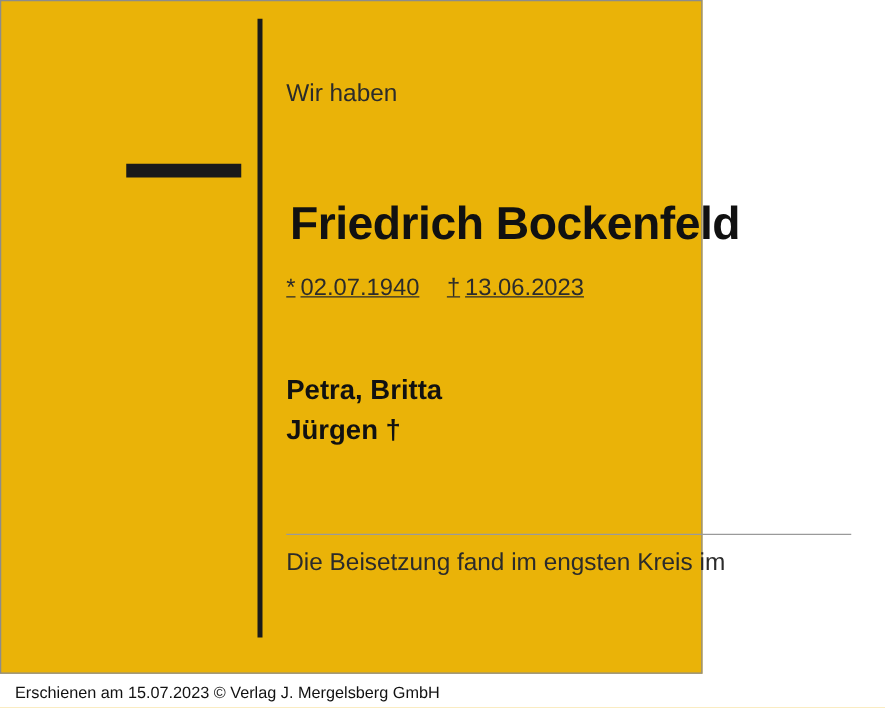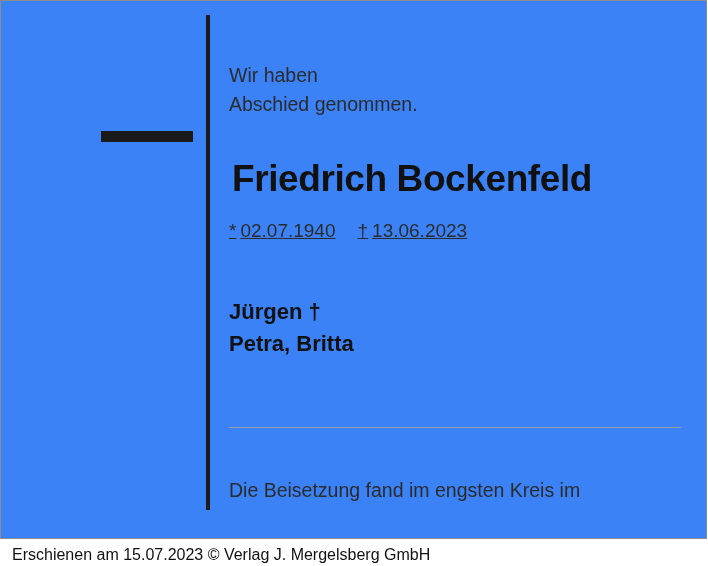--- a/index.html
+++ b/index.html
@@ -13,23 +13,23 @@
     font-family: "Liberation Sans", sans-serif;
     color: #1a1a1a;
     position: relative;
     overflow: hidden;
   }
 
   .notice {
     position: absolute;
     left: 0;
     top: 0;
-    width: 707px;
+    width: 562px;
     height: 539px;
-    background: #3b82f6;
+    background: #eab308;
     border: 1px solid #8c8c8c;
     box-sizing: border-box;
   }
 
   
   .v-rule {
     position: absolute;
     left: 205px;
     top: 14px;
     width: 4px;
@@ -109,56 +109,55 @@
   }
 
   .closing {
     position: absolute;
     top: 435px;
     left: 0;
     font-size: 19.5px;
     line-height: 29px;
     color: #2b2b2b;
   }
-  .closing div { white-space: nowrap; margin-top: 40px; }
+  .closing div { white-space: nowrap; }
 
   .footer {
     position: absolute;
     left: 2px;
     top: 546px;
-    font-size: 16px;
+    font-size: 13px;
     color: #111111;
     white-space: nowrap;
     padding-left: 10px;
   }
 </style>
 </head>
 <body>
 
 <div class="notice">
 
   <div class="v-rule"></div>
   <div class="h-bar"></div>
 
   <div class="content">
 
     <div class="intro">
       <div>Wir haben</div>
-      <div>Abschied genommen.</div>
     </div>
 
     <div class="name">Friedrich Bockenfeld</div>
 
     <div class="dates">
       <span class="sym">*</span><span>02.07.1940</span><span class="gap"></span><span class="sym">†</span><span>13.06.2023</span>
     </div>
 
     <div class="family">
+      <div>Petra, Britta</div>
       <div>Jürgen †</div>
-      <div>Petra, Britta</div>
     </div>
 
     <div class="divider"></div>
 
     <div class="closing">
       <div>Die Beisetzung fand im engsten Kreis im</div>
     </div>
 
   </div>
 </div>

